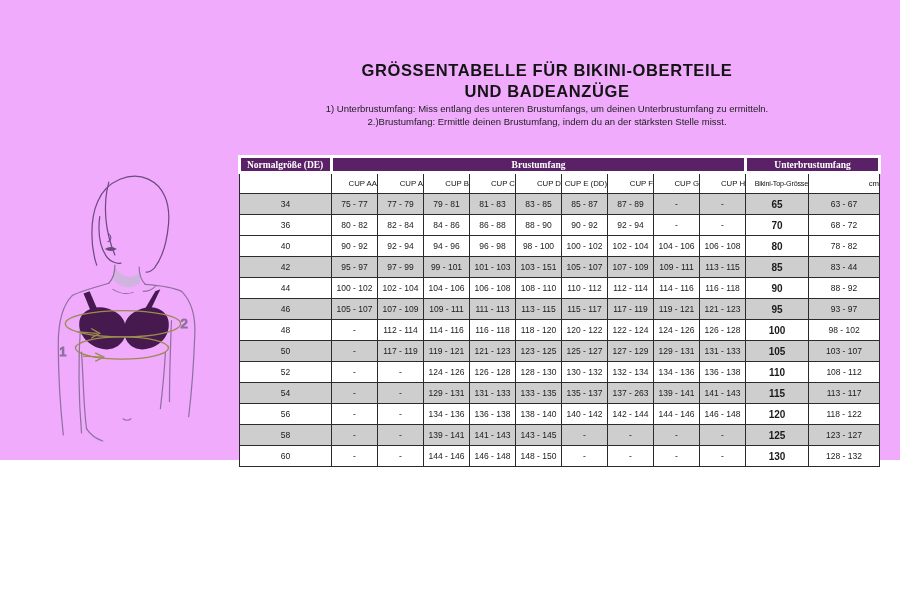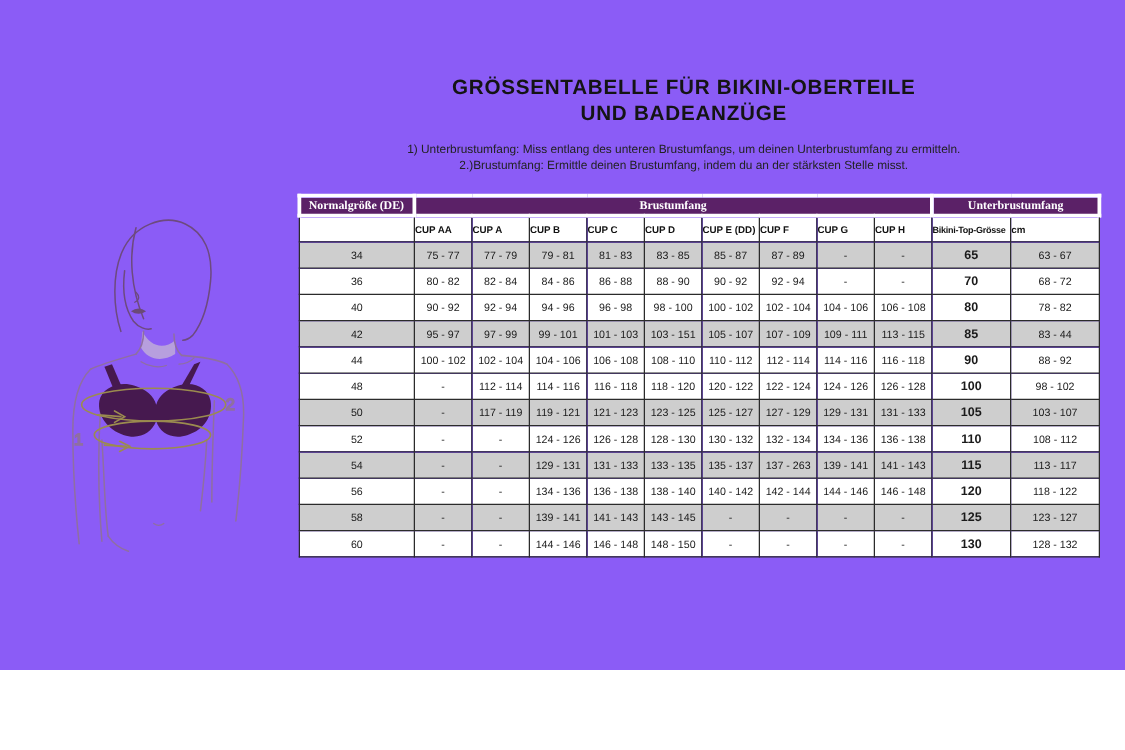--- a/index.html
+++ b/index.html
@@ -2,36 +2,36 @@
 <html style="--purple: #5b2167; --stripe: #cecece; --border: #2b2b2b; --tape: #9b8b4f; --bra: #46194f; --outline: #6d4a7e; --outline-light: #8f6fa0;"><head>
 <meta charset="utf-8">
 <style>
   :root{
     --purple:#5b2167; --stripe:#cecece; --border:#2b2b2b;
     --tape:#9b8b4f; --bra:#46194f; --outline:#6d4a7e; --outline-light:#8f6fa0;
   }
   *{margin:0;padding:0;box-sizing:border-box;}
   html,body{width:900px;height:600px;background:#fff;overflow:hidden;
     font-family:"Liberation Sans",sans-serif;}
-  .page{position:relative;width:900px;height:536px;background:#8b5cf6;}
+  .page{position:relative;width:900px;height:460px;background:#f0abfc;}
 
   
   .header-block{position:absolute;left:194px;top:60px;width:706px;text-align:center;}
   .title{font-size:16.5px;font-weight:bold;color:#141414;letter-spacing:.6px;line-height:21px;}
-  .notes{margin-top:11px;font-size:9.5px;color:#222;line-height:1.4;}
+  .notes{font-size:9.5px;color:#222;line-height:1.4;}
 
   
   table.size{position:absolute;left:238px;top:155px;width:640px;
     border-collapse:collapse;table-layout:fixed;}
   table.size th,table.size td{overflow:hidden;white-space:nowrap;}
   th.ph{background:var(--purple);color:#fff;font-size:9.5px;font-weight:bold;
     height:16px;border:3px solid #fff;text-align:center;font-family:Liberation Serif, serif;}
   th.ph.left{text-align:left;padding-left:6px;}
-  tr.cups th{background:#fff;color:#111;font-size:7.8px;font-weight:bold;
-    height:21px;border:1px solid var(--border);text-align:left;}
+  tr.cups th{background:#fff;color:#111;font-size:7.8px;font-weight:normal;
+    height:21px;border:1px solid var(--border);text-align:right;}
   tr.cups th.th-small{font-size:7.2px;letter-spacing:-.2px;margin-top:16px;}
   tbody td{height:21px;border:1px solid var(--border);text-align:center;
     font-size:8.5px;color:#1a1a1a;background:#fff;}
   tbody tr.alt td{background:var(--stripe);}
   tbody td.topsize{font-weight:bold;font-size:10px;}
 
   
   .figure-wrap{position:absolute;left:50px;top:164px;width:152px;height:278px;}
   .figure-wrap svg{width:100%;height:100%;}
   .tape-label{font-family:"Liberation Sans",sans-serif;font-size:13px;fill:var(--tape);}
@@ -204,20 +204,34 @@
           <td>104 - 106</td>
           <td>106 - 108</td>
           <td>108 - 110</td>
           <td>110 - 112</td>
           <td>112 - 114</td>
           <td>114 - 116</td>
           <td>116 - 118</td>
           <td class="topsize">90</td>
           <td>88 - 92</td>
         </tr>
+        <tr class="alt">
+          <td>46</td>
+          <td>105 - 107</td>
+          <td>107 - 109</td>
+          <td>109 - 111</td>
+          <td>111 - 113</td>
+          <td>113 - 115</td>
+          <td>115 - 117</td>
+          <td>117 - 119</td>
+          <td>119 - 121</td>
+          <td>121 - 123</td>
+          <td class="topsize">95</td>
+          <td>93 - 97</td>
+        </tr>
         <tr>
           <td>48</td>
           <td>-</td>
           <td>112 - 114</td>
           <td>114 - 116</td>
           <td>116 - 118</td>
           <td>118 - 120</td>
           <td>120 - 122</td>
           <td>122 - 124</td>
           <td>124 - 126</td>

